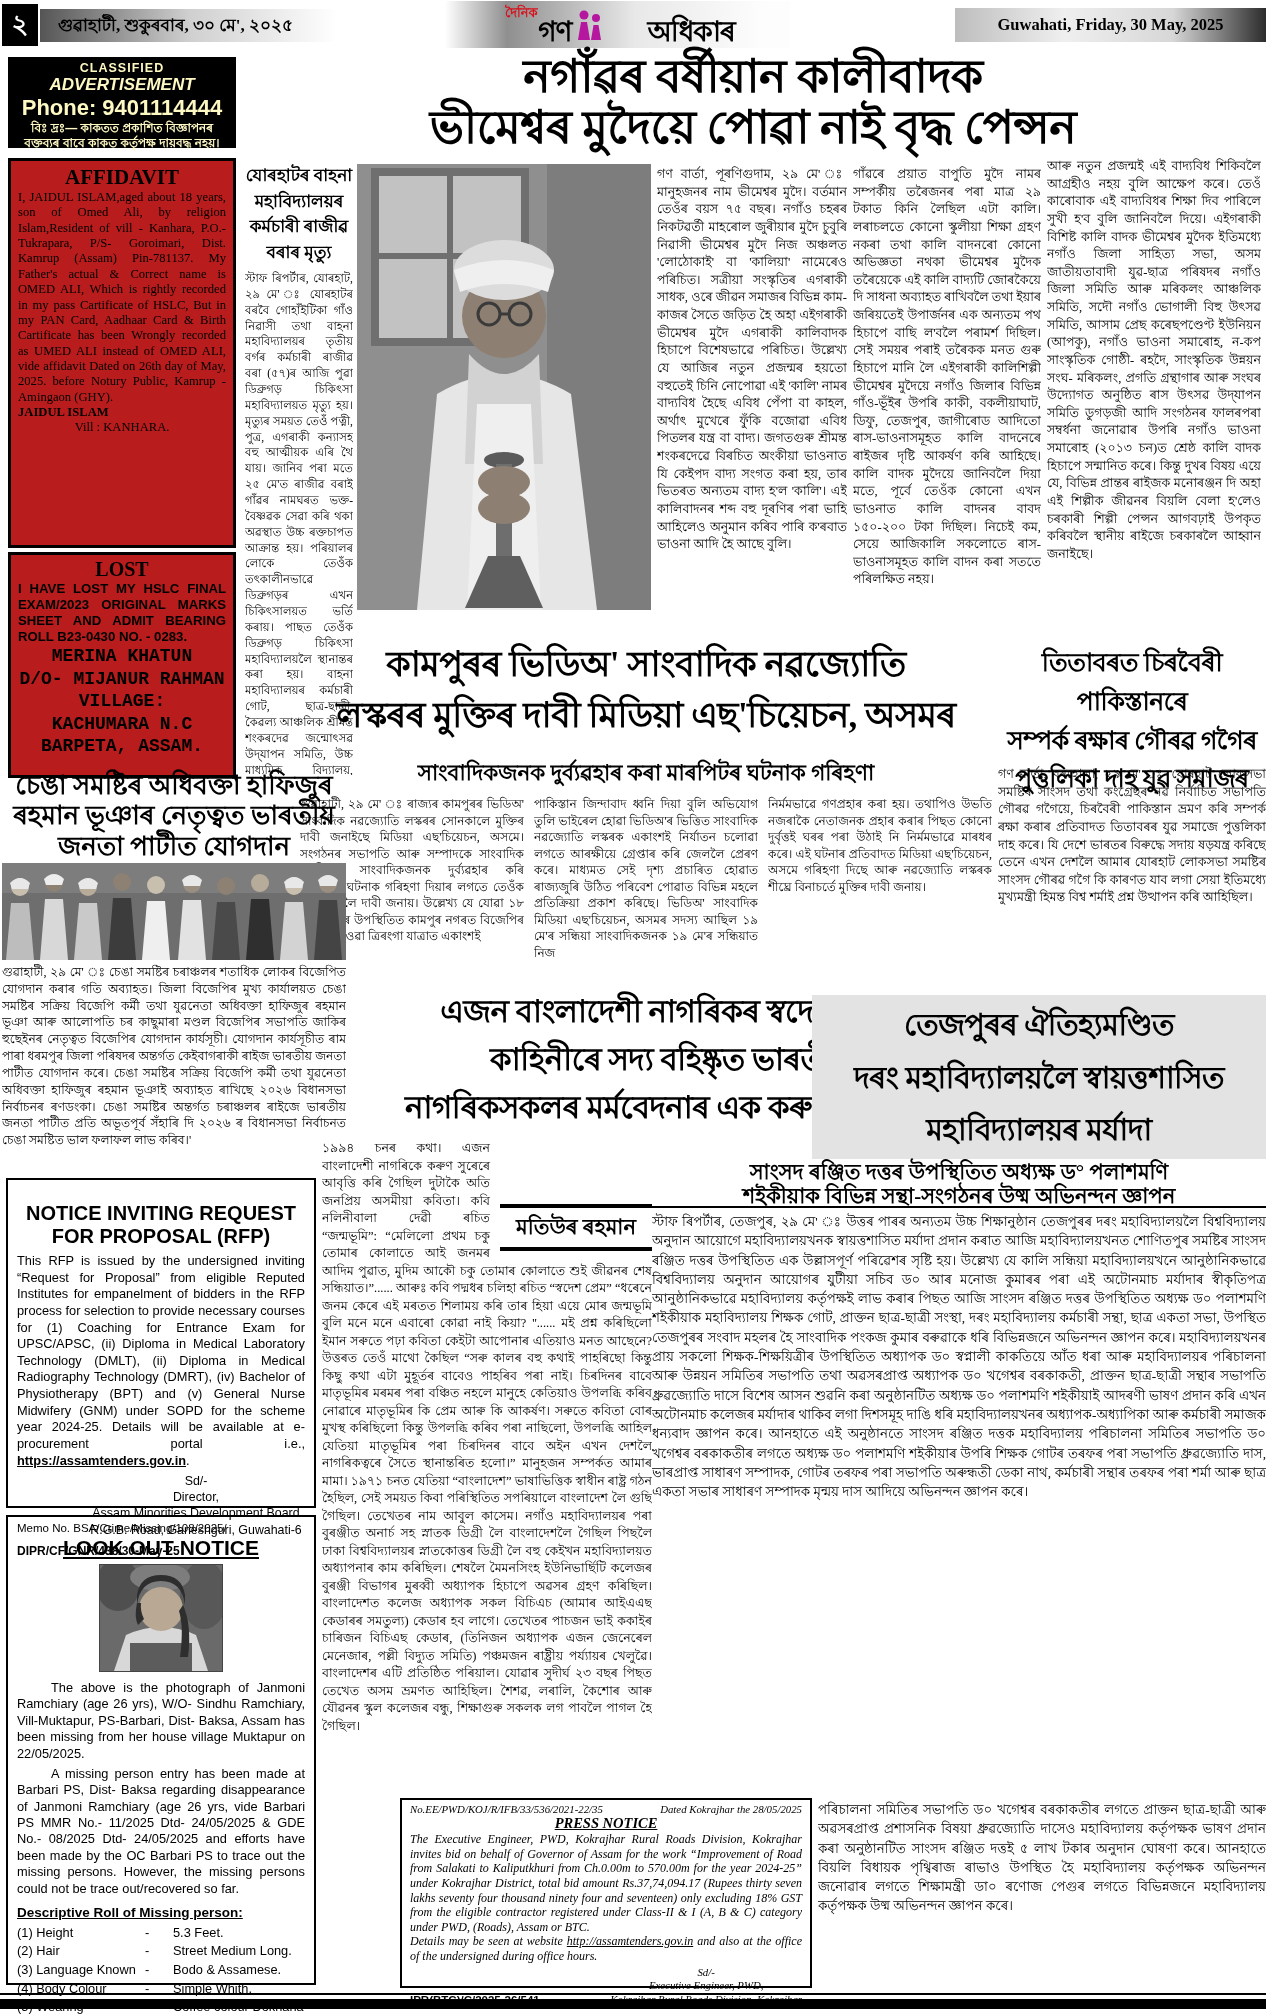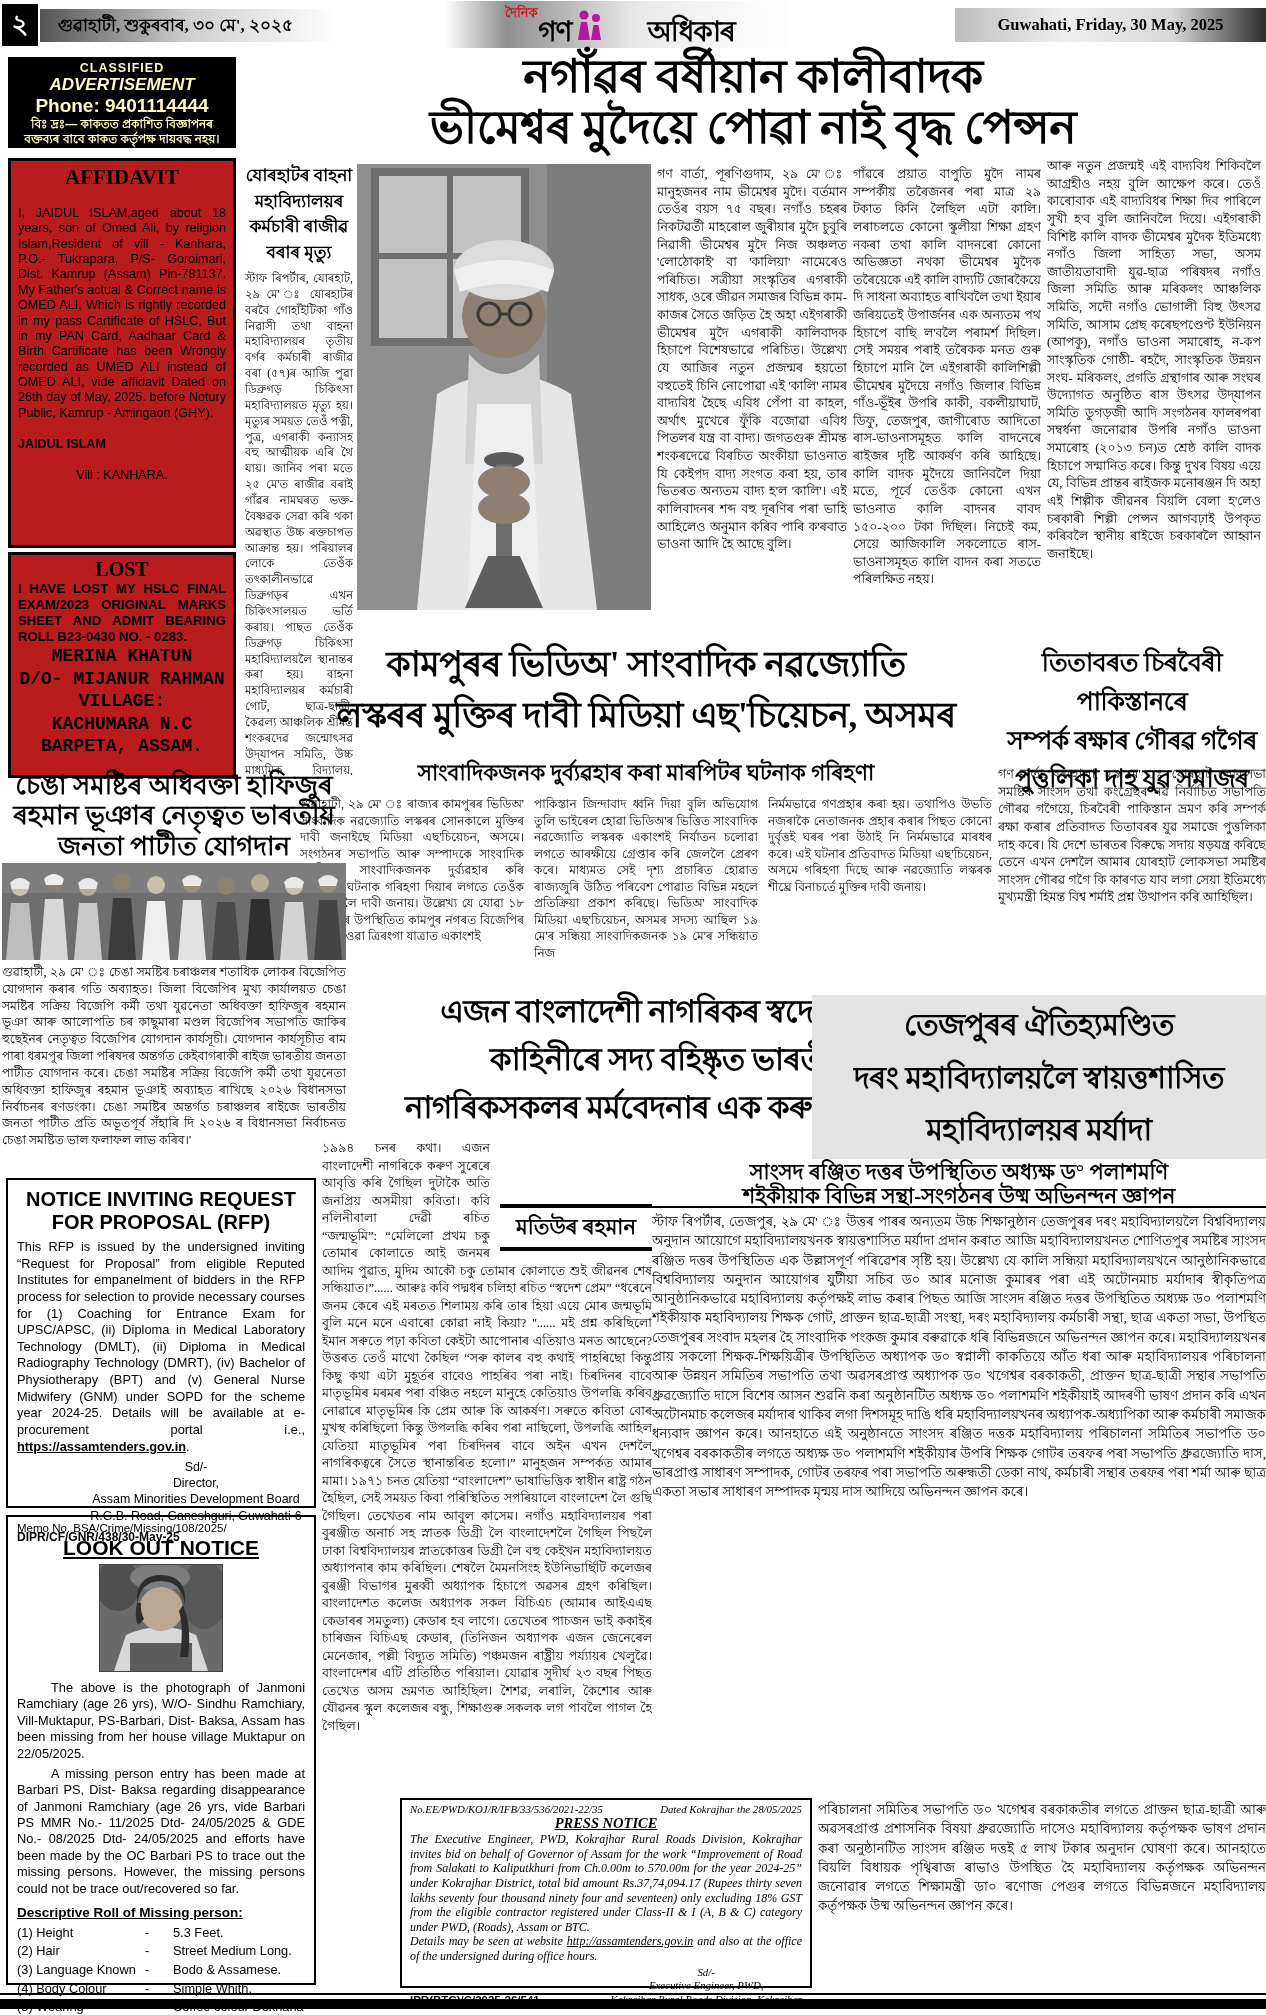--- a/index.html
+++ b/index.html
@@ -21,30 +21,30 @@
   .mast-word{font-size:28px;font-weight:bold;line-height:1;letter-spacing:-1px;margin-left:38px;}
   .mast-daily{position:absolute;left:60px;top:2px;color:#d8121c;font-size:13px;font-weight:bold;}
   .date-right{left:955px;top:8px;width:311px;height:34px;
               background:linear-gradient(90deg,#bdbdbd,#efefef 35%,#d7d7d7 70%,#2c2c2c);
               font-size:16.5px;font-weight:bold;line-height:34px;text-align:center;}
   
   .classified{left:8px;top:57px;width:228px;height:91px;background:#000;color:#fef9c3;
               text-align:center;padding-top:4px;box-sizing:border-box;font-family:"Liberation Sans",sans-serif;}
   .cl1{font-size:12.5px;font-weight:bold;letter-spacing:1px;}
   .cl2{font-size:17px;font-weight:bold;font-style:italic;}
-  .cl3{font-size:19px;font-weight:bold;}
+  .cl3{font-size:22px;font-weight:bold;}
   .cl4{font-size:12px;font-weight:bold;line-height:1.25;}
   
   .lead-hl{left:245px;top:52px;width:1016px;height:106px;font-size:46px;font-weight:bold;
            line-height:1.10;text-align:center;letter-spacing:-0.5px;}
   
   .nbox{border:3px solid #000;box-sizing:border-box;background:#b91c1c;}
   .affidavit{left:8px;top:158px;width:228px;height:390px;padding:4px 7px;}
   .aff-title{font-size:21px;font-weight:bold;text-align:center;}
-  .aff-body{font-size:12.6px;line-height:1.22;font-family:Liberation Sans, sans-serif;text-align:justify;margin-top:16px;}
+  .aff-body{font-size:12.6px;line-height:1.22;font-family:Liberation Serif, serif;text-align:justify;}
   .lost{left:8px;top:552px;width:228px;height:226px;padding:3px 7px;}
   .lost-title{font-size:20px;font-weight:bold;text-align:center;}
   .lost-body{font-size:13.2px;line-height:1.22;font-weight:bold;font-family:"Liberation Sans",sans-serif;text-align:justify;}
   .lost-sign{font-size:18px;font-weight:bold;text-align:center;font-family:Liberation Mono, monospace;line-height:1.25;}
   
   .jorhat{left:245px;top:163px;width:108px;height:612px;overflow:hidden;}
   .jorhat-head{font-size:17px;font-weight:bold;text-align:center;line-height:1.5;}
   .jorhat-body{font-size:11.5px;line-height:1.38;text-align:justify;margin-top:6px;}
   
   .photo{background:#9a9a9a;overflow:hidden;}
@@ -74,21 +74,21 @@
                 font-size:21px;font-weight:bold;text-align:center;padding:5px 0;}
   
   .gray-box{left:812px;top:995px;width:454px;height:164px;background:#e3e3e3;
             font-size:30px;font-weight:bold;text-align:center;line-height:1.75;letter-spacing:-0.5px;padding-top:4px;box-sizing:border-box;}
   .tez-sub{left:652px;top:1160px;width:614px;height:48px;font-size:21px;font-weight:bold;text-align:center;line-height:1.15;
            border-bottom:2px solid #000;box-sizing:border-box;padding-bottom:2px;}
   .tez-body{left:652px;top:1212px;width:614px;height:583px;font-size:13.4px;line-height:1.44;}
   .tez-body2{left:818px;top:1800px;width:448px;height:162px;font-size:13.4px;line-height:1.44;}
   
   .rfp{left:6px;top:1178px;width:310px;height:330px;border:2.5px solid #000;box-sizing:border-box;
-       padding:8px 9px;font-family:"Liberation Sans",sans-serif;}
+       padding:22px 9px;font-family:"Liberation Sans",sans-serif;}
   .rfp-title{font-size:20px;font-weight:bold;text-align:center;line-height:1.15;}
   .rfp-body{font-size:12.8px;line-height:1.3;text-align:justify;margin-top:5px;}
   .rfp-link{font-weight:bold;text-decoration:underline;}
   .rfp-sd{font-size:12.4px;text-align:center;margin-top:4px;line-height:1.3;padding-left:70px;}
   .rfp-ref{font-size:12px;font-weight:bold;margin-top:6px;}
   
   .lookout{left:6px;top:1515px;width:310px;height:470px;border:2.5px solid #000;box-sizing:border-box;
            padding:5px 9px;font-family:"Liberation Sans",sans-serif;}
   .lo-memo{font-size:11.5px;}
   .lo-title{font-size:21px;font-weight:bold;text-align:center;text-decoration:underline;margin:2px 0 4px;}

